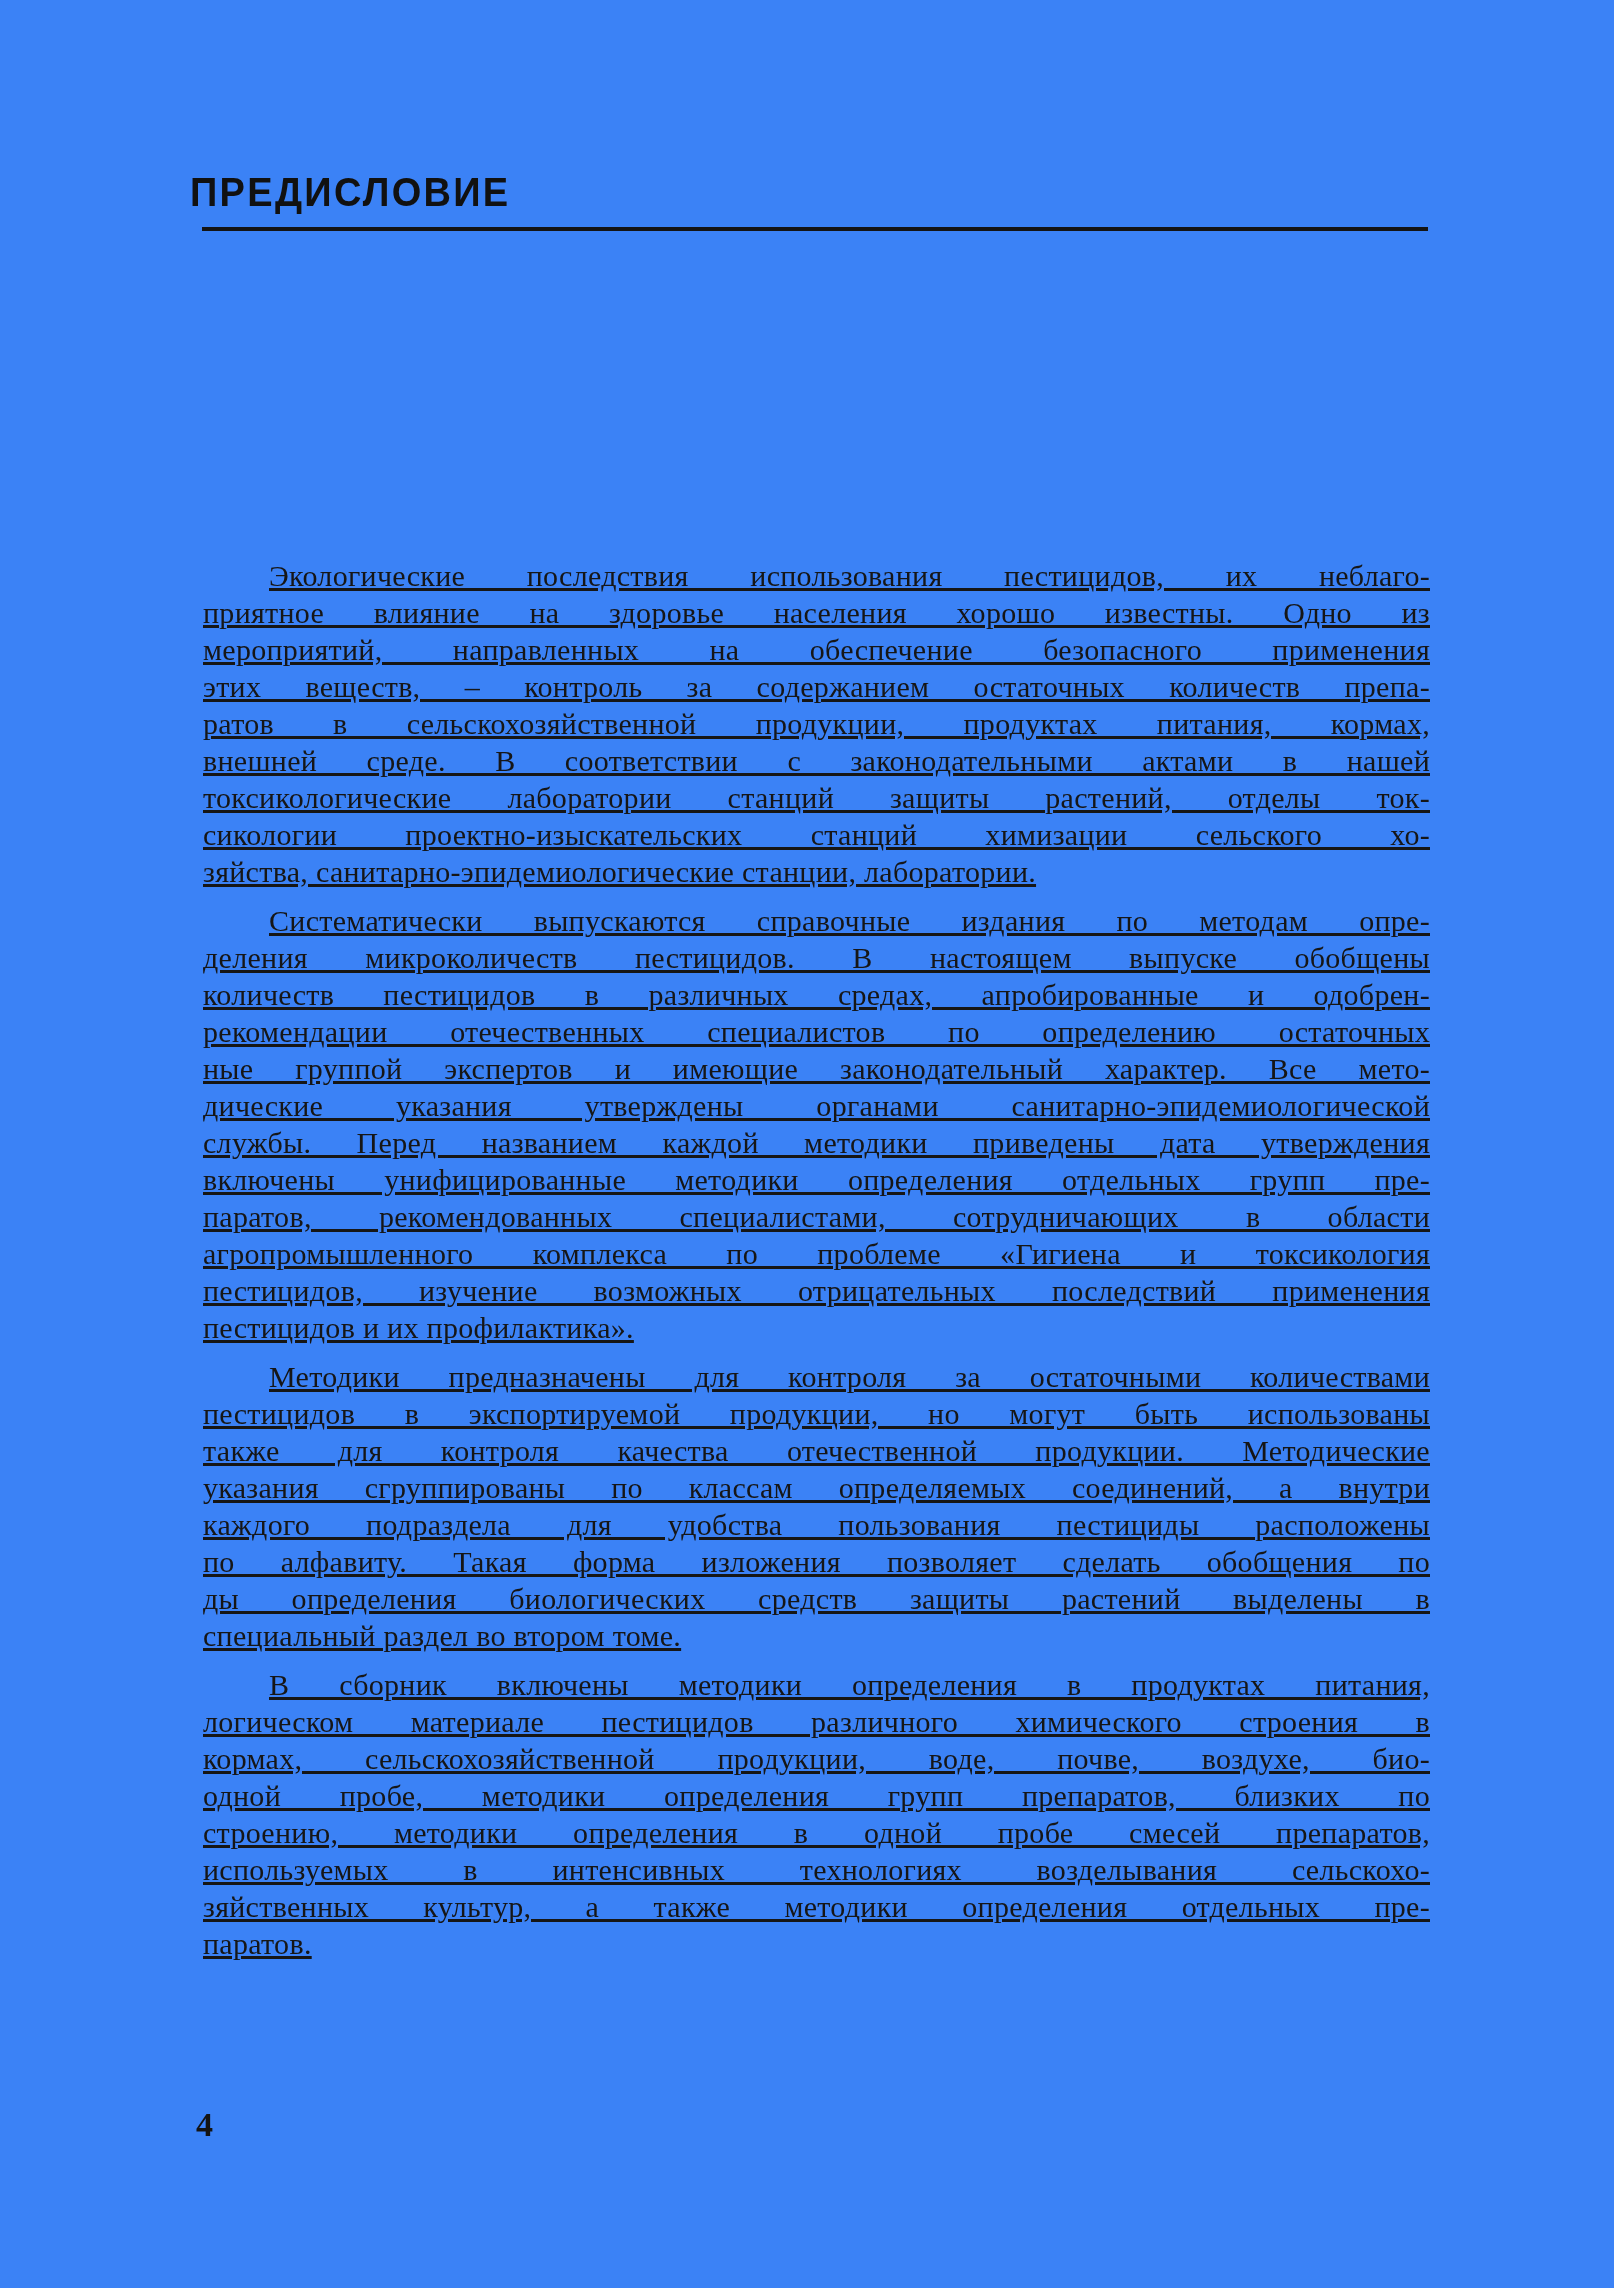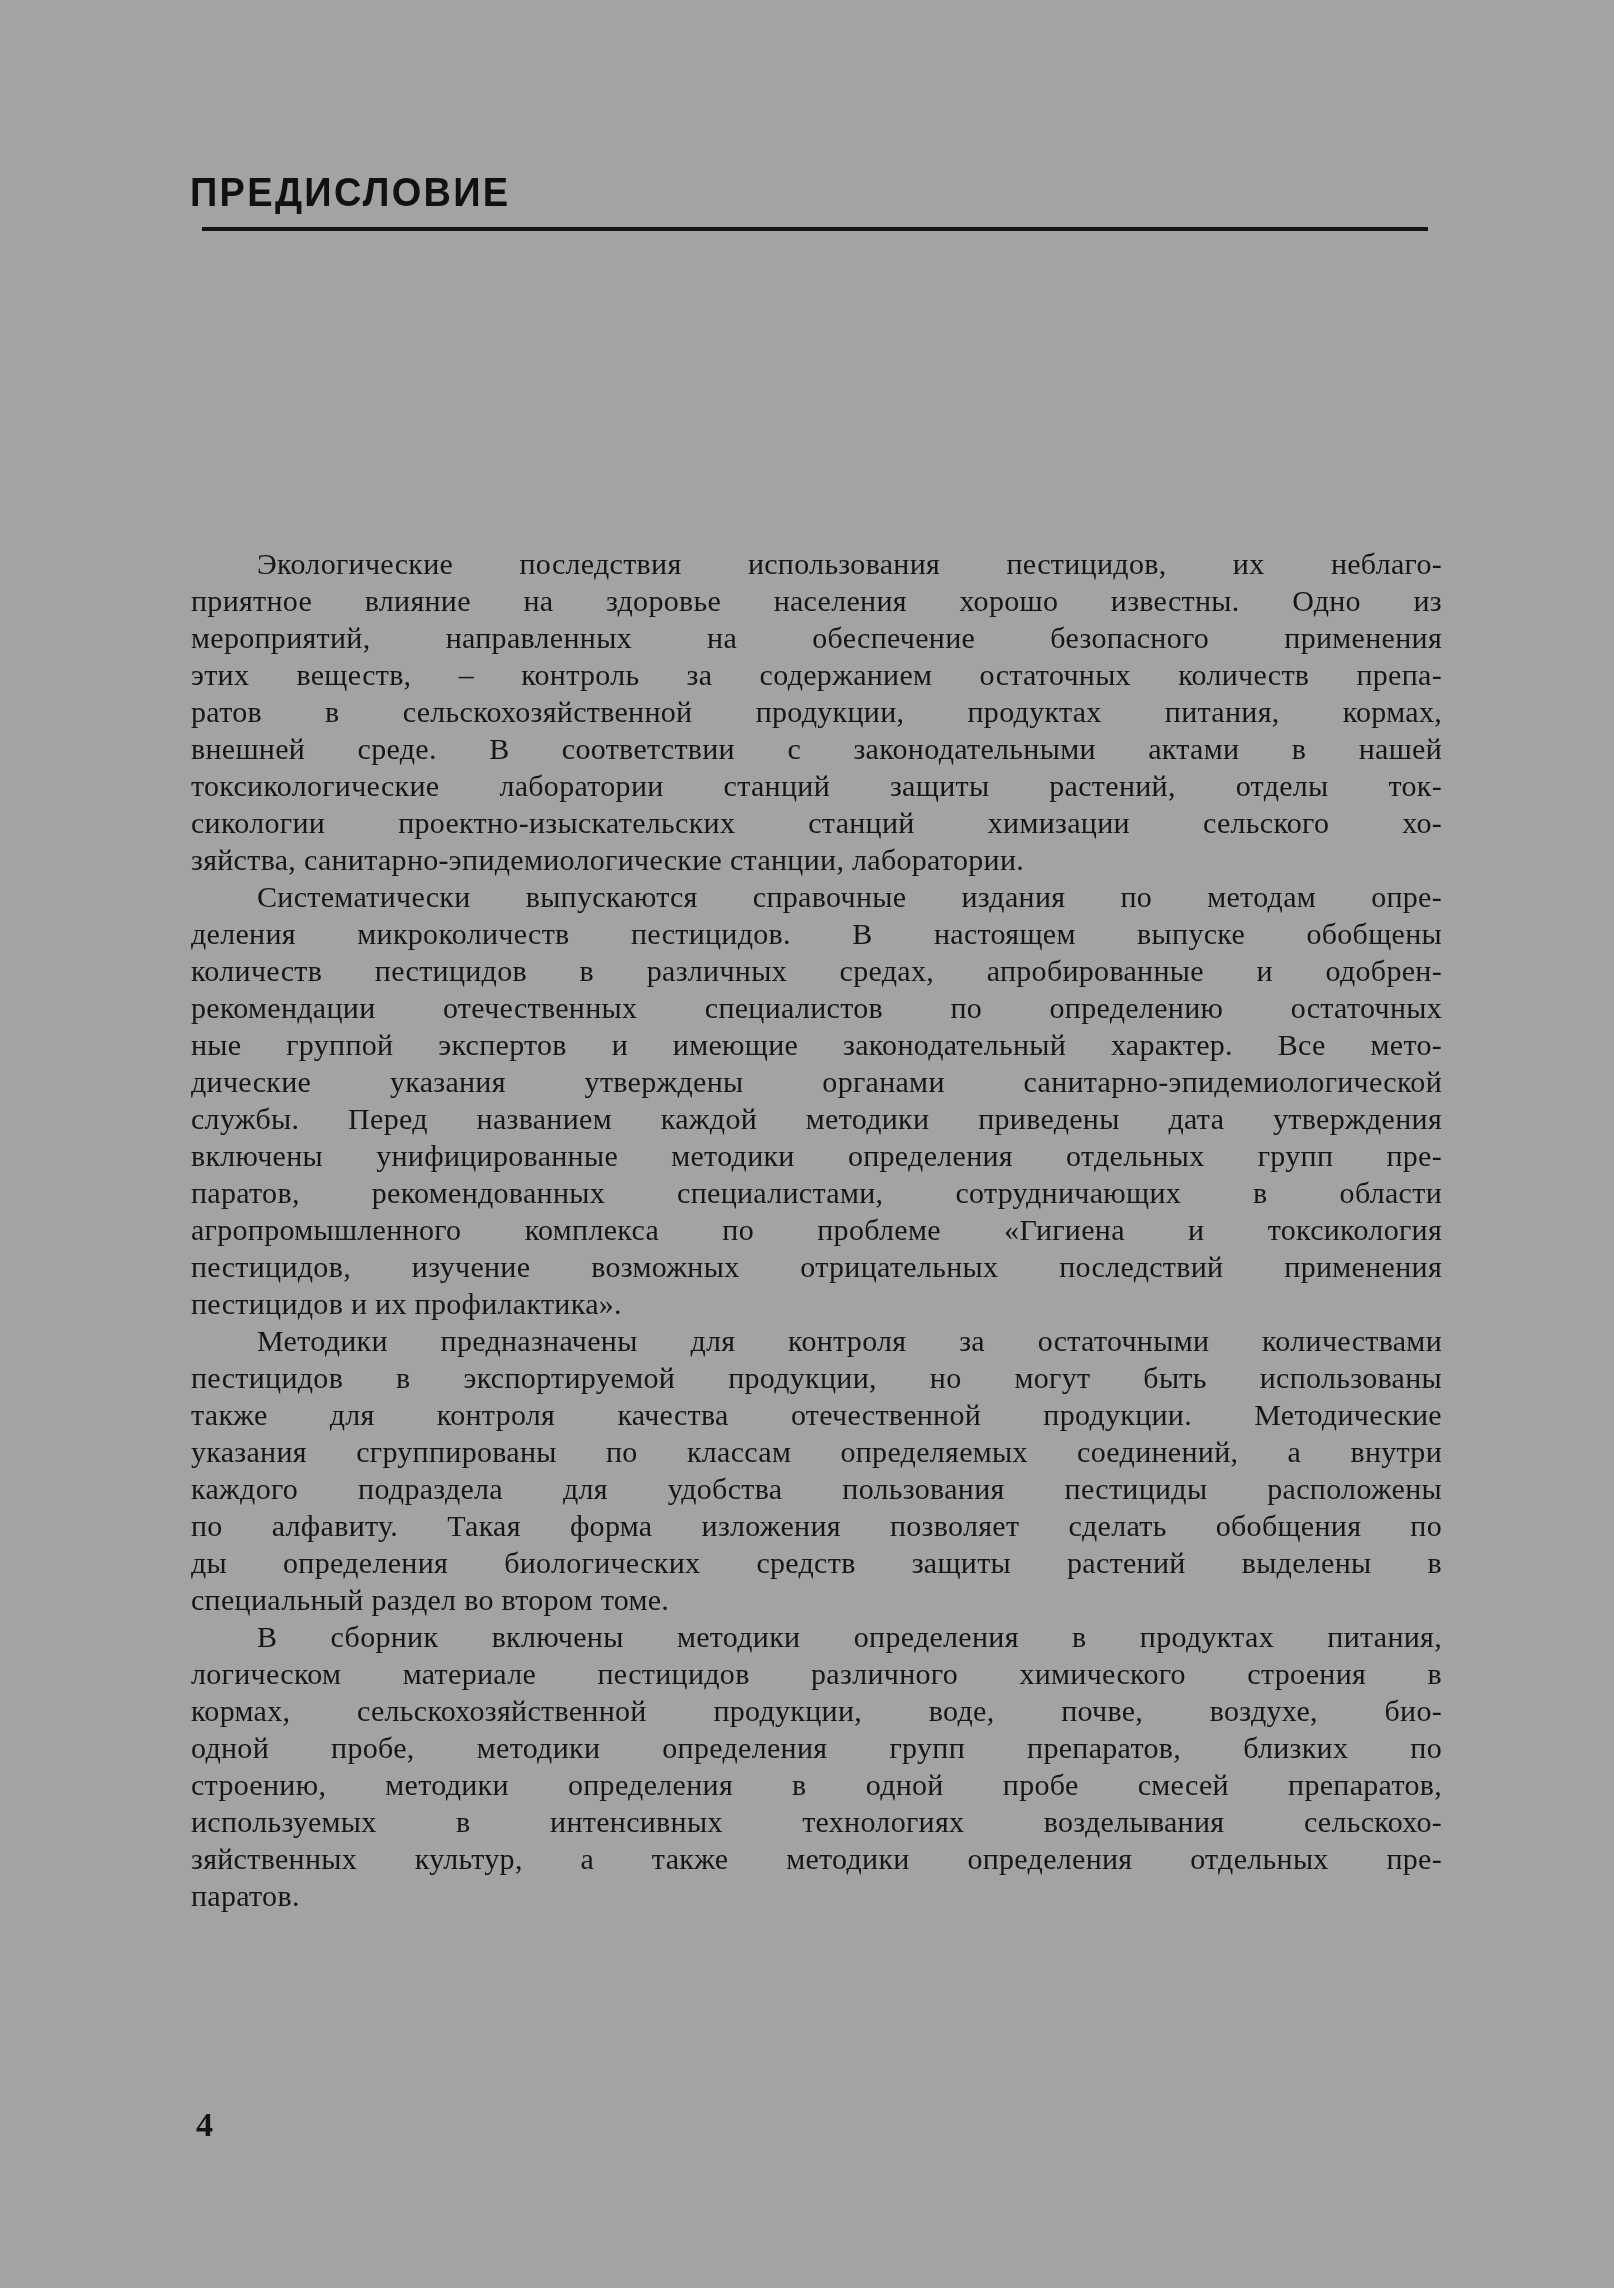--- a/index.html
+++ b/index.html
@@ -6,21 +6,21 @@
   html, body {
     margin: 0;
     padding: 0;
     background: #e8e8e8;
   }
   .page {
     position: relative;
     width: 1614px;
     height: 2289px;
     margin: 0 auto;
-    background: #a3a3a3;
+    background: #3b82f6;
     color: #151515;
     overflow: hidden;
   }
   .heading {
     position: absolute;
     left: 190px;
     top: 170px;
     margin: 0;
     font-family: "Liberation Sans", "DejaVu Sans", sans-serif;
     font-weight: 700;
@@ -43,22 +43,23 @@
     left: 191px;
     top: 545px;
     width: 1251px;
     font-family: "Liberation Serif", "DejaVu Serif", serif;
     font-size: 30px;
     line-height: 37px;
     letter-spacing: 0.3px;
     color: #161616;
   }
   .paragraph {
-    margin: 0;
+    margin: 12px;
     padding: 0;
+    text-decoration: underline;
   }
   .tline {
     text-align: justify;
     text-align-last: justify;
     white-space: normal;
   }
   .tline.indent {
     text-indent: 66px;
   }
   .tline.last {

